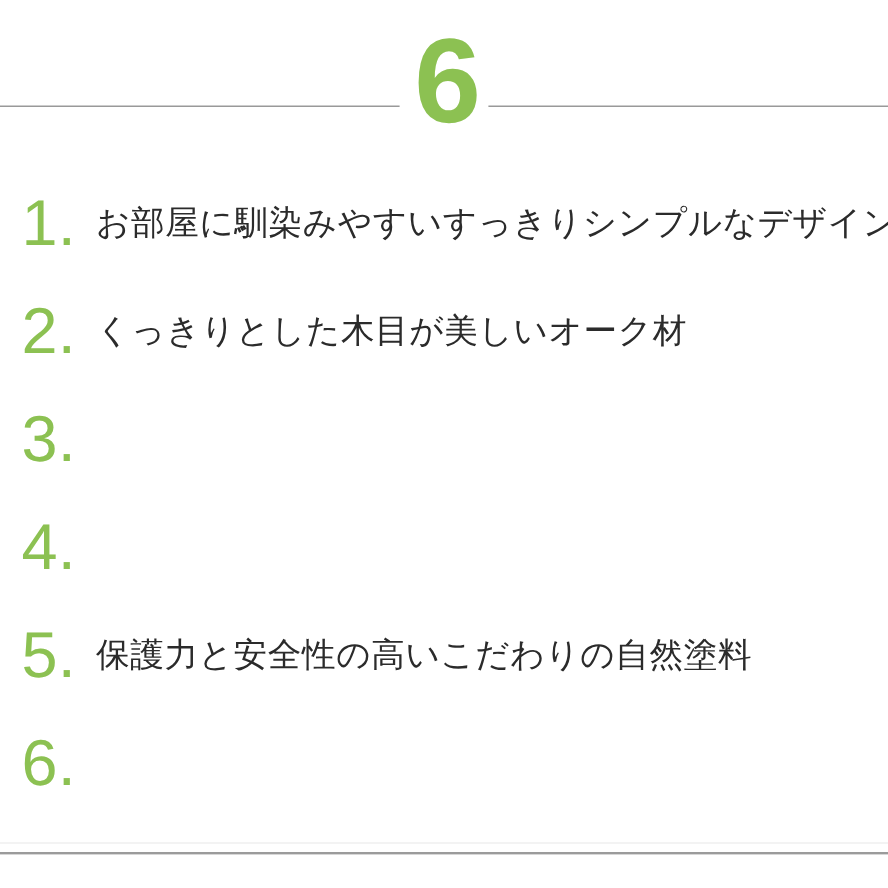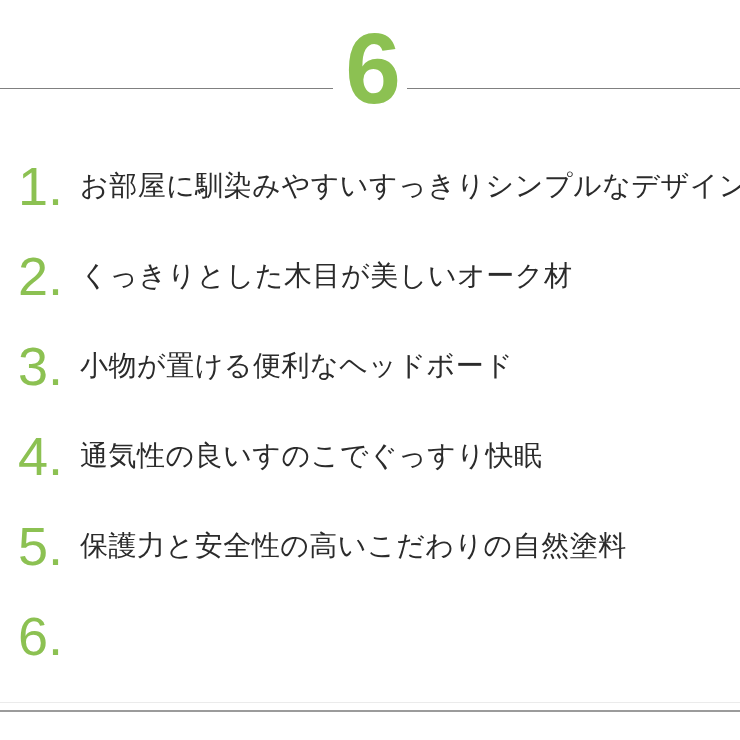--- a/index.html
+++ b/index.html
@@ -111,25 +111,23 @@
   <div class="point">
     <span class="point-num">1.</span>
     <span class="point-text">お部屋に馴染みやすいすっきりシンプルなデザイン</span>
   </div>
   <div class="point">
     <span class="point-num">2.</span>
     <span class="point-text">くっきりとした木目が美しいオーク材</span>
   </div>
   <div class="point">
     <span class="point-num">3.</span>
-    <span class="point-text">小物が置ける便利なヘッドボード</span>
   </div>
   <div class="point">
     <span class="point-num">4.</span>
-    <span class="point-text">通気性の良いすのこでぐっすり快眠</span>
   </div>
   <div class="point">
     <span class="point-num">5.</span>
     <span class="point-text">保護力と安全性の高いこだわりの自然塗料</span>
   </div>
   <div class="point">
     <span class="point-num">6.</span>
   </div>
 </div>
 

